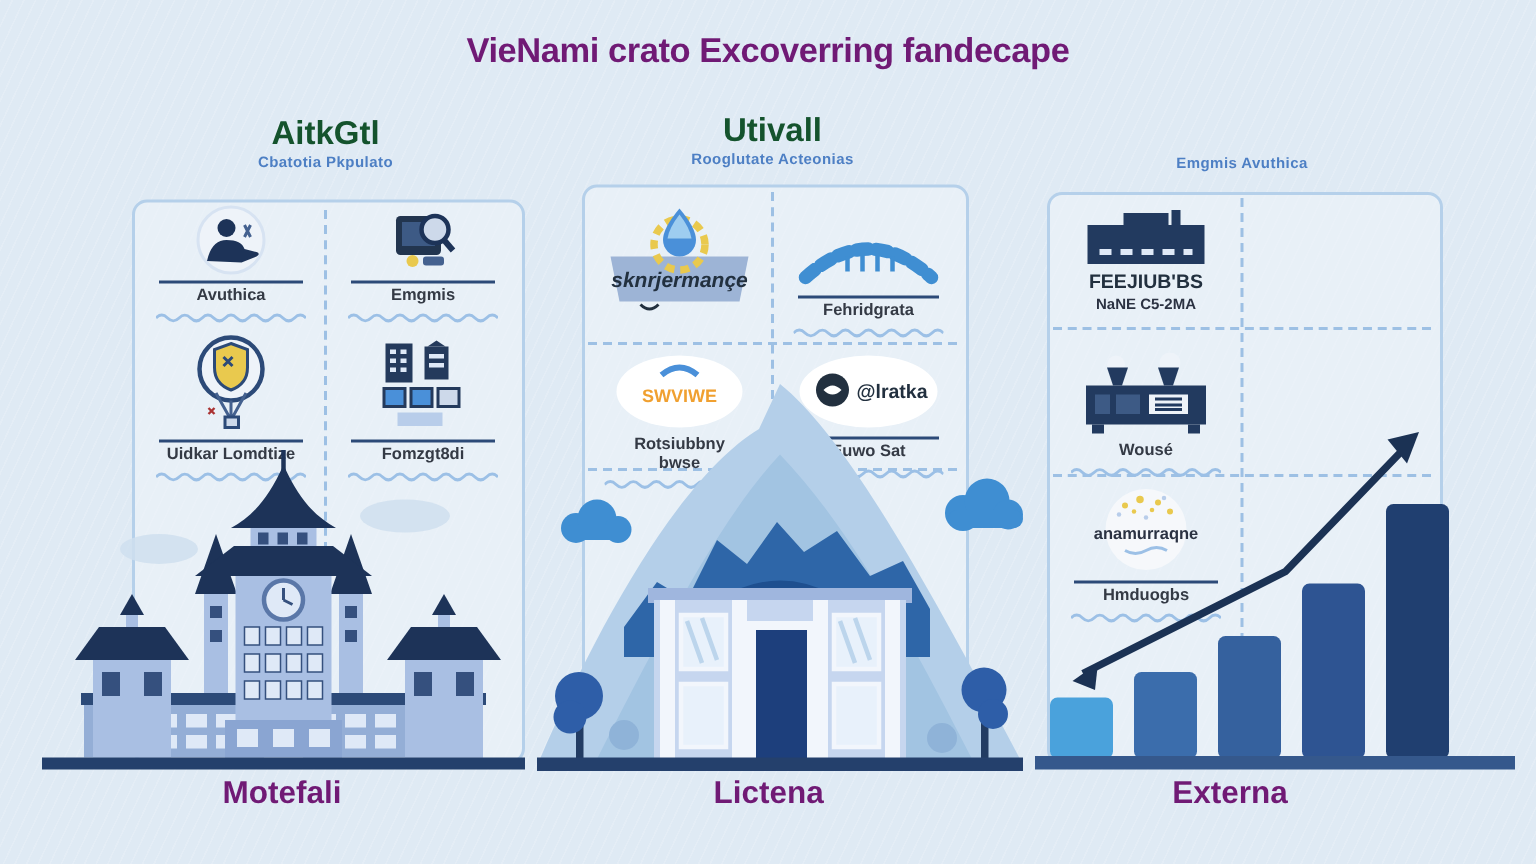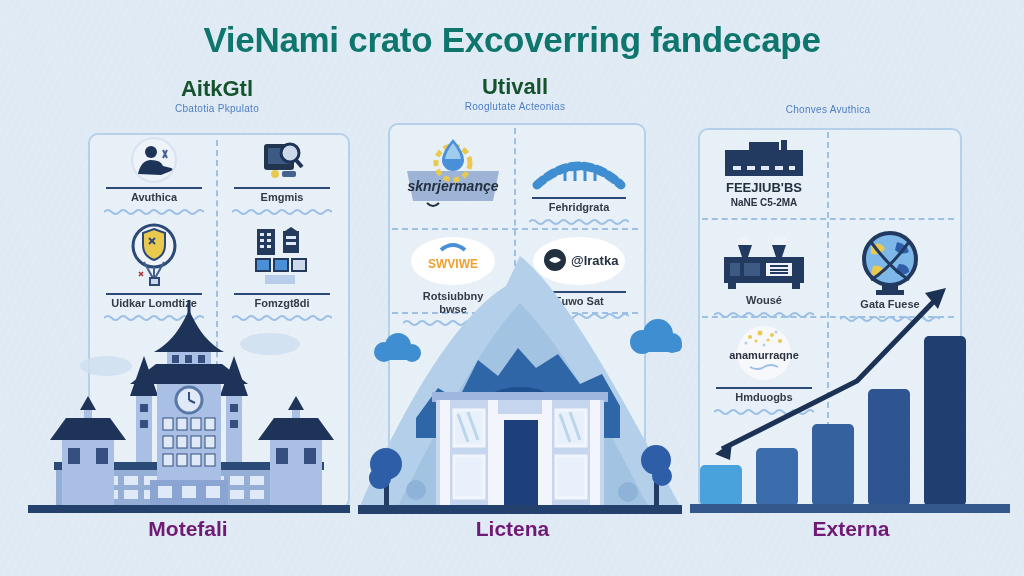--- a/index.html
+++ b/index.html
@@ -3,23 +3,23 @@
 <meta charset="utf-8">
 <style>
   html,body{margin:0;padding:0}
   body{font-family:"Liberation Sans",sans-serif;background:#c9d6e2}
   .stage{position:relative;width:1024px;height:576px;overflow:hidden;
          background:#dfeaf4;margin:0 auto}
   .stage::before{content:"";position:absolute;inset:0;
     background:repeating-linear-gradient(115deg,rgba(255,255,255,.45) 0 1px,transparent 1px 7px);
     opacity:.35;pointer-events:none}
   .title{position:absolute;left:0;top:20px;width:1024px;text-align:center;
-         font-size:35px;font-weight:800;color:#0f766e;letter-spacing:-.3px}
+         font-size:23px;font-weight:800;color:#701a75;letter-spacing:-.3px}
   .col-header{position:absolute;text-align:center;font-weight:800;color:#14532d;font-size:22px}
-  .col-sub{position:absolute;text-align:center;font-weight:400;color:#4d7fc4;font-size:10px;letter-spacing:.3px}
+  .col-sub{position:absolute;text-align:center;font-weight:700;color:#4d7fc4;font-size:10px;letter-spacing:.3px}
   .panel{position:absolute;border:2px solid #b5d0ea;border-radius:10px;
          background:rgba(238,244,250,.55);z-index:1}
   .vdash{position:absolute;width:0;border-left:2px dashed #9dc0e4;z-index:1}
   .hdash{position:absolute;height:0;border-top:2px dashed #9dc0e4;z-index:1}
   .card{position:absolute;text-align:center;z-index:2}
   .icon-wrap{display:flex;align-items:center;justify-content:center}
   .rule{height:2px;background:#2c4a78;margin:3px 12px 2px}
   .card-label{font-size:11px;font-weight:700;color:#343a45;line-height:1.15}
   .wave{display:block;margin:3px auto 0;stroke:#9cc0e6;fill:none;stroke-width:2}
   .footer-label{position:absolute;text-align:center;font-size:21px;font-weight:800;
@@ -38,21 +38,21 @@
 <div class="stage">
 
   <div class="title">VieNami crato Excoverring fandecape</div>
 
   <div class="col-header" style="left:88px;top:76px;width:258px">AitkGtl</div>
   <div class="col-sub" style="left:88px;top:103px;width:258px">Cbatotia Pkpulato</div>
 
   <div class="col-header" style="left:388px;top:74px;width:254px">Utivall</div>
   <div class="col-sub" style="left:388px;top:101px;width:254px">Rooglutate Acteonias</div>
 
-  <div class="col-sub" style="left:698px;top:104px;width:260px">Chonves Avuthica</div>
+  <div class="col-sub" style="left:698px;top:104px;width:260px">Emgmis Avuthica</div>
 
   <div class="panel" style="left:88px;top:133px;width:258px;height:372px"></div>
   <div class="panel" style="left:388px;top:123px;width:254px;height:384px"></div>
   <div class="panel" style="left:698px;top:128px;width:260px;height:378px"></div>
 
   <div class="vdash" style="left:216px;top:140px;height:358px"></div>
   <div class="vdash" style="left:514px;top:128px;height:260px"></div>
   <div class="vdash" style="left:827px;top:132px;height:326px"></div>
   <div class="hdash" style="left:392px;top:228px;width:246px"></div>
   <div class="hdash" style="left:392px;top:312px;width:246px"></div>
@@ -247,38 +247,20 @@
         <rect x="14" y="48" width="8" height="6" fill="#223a5f"></rect>
           <rect x="78" y="48" width="8" height="6" fill="#223a5f"></rect>
       </svg>
     </div>
     <div class="card-label">Wousé</div>
     <svg class="wave" width="100" height="10" viewBox="0 0 104 10">
         <use href="#wavepath"></use>
       </svg>
   </div>
 
-  <div class="card" style="left:830px;top:228px;width:120px">
-    <div class="icon-wrap" style="height:70px">
-      <svg width="78" height="70" viewBox="0 0 78 70">
-        <circle cx="39" cy="31" r="26" fill="#7db8e8" stroke="#223a5f" stroke-width="4"></circle>
-        <path d="M20,18 q8,-6 14,2 q-4,8 -14,6 z" fill="#e9c94e"></path>
-        <path d="M46,14 q10,2 12,10 q-8,4 -14,-2 z" fill="#2e5ea8"></path>
-        <path d="M22,38 q8,-2 12,6 q-6,6 -14,2 z" fill="#e9c94e"></path>
-        <path d="M48,36 q10,0 10,8 q-8,6 -14,0 z" fill="#2e5ea8"></path>
-        <path d="M20,14 Q39,40 58,52 M58,14 Q39,40 20,52" stroke="#223a5f" stroke-width="3" fill="none"></path>
-        <rect x="31" y="57" width="16" height="5" fill="#223a5f"></rect>
-        <rect x="25" y="62" width="28" height="5" fill="#223a5f"></rect>
-      </svg>
-    </div>
-    <div class="card-label">Gata Fuese</div>
-    <svg class="wave" width="100" height="10" viewBox="0 0 104 10">
-        <use href="#wavepath"></use>
-      </svg>
-  </div>
 
   <div class="card" style="left:704px;top:322px;width:120px">
     <div class="icon-wrap" style="height:62px">
       <svg width="88" height="60" viewBox="0 0 88 60">
         <circle cx="44" cy="30" r="27" fill="#f6f8fb"></circle>
         <g fill="#e9c94e">
           <circle cx="30" cy="14" r="2"></circle>
             <circle cx="40" cy="10" r="2.5"></circle>
             <circle cx="52" cy="12" r="2"></circle>
           <circle cx="60" cy="18" r="2"></circle>
@@ -469,15 +451,15 @@
         <rect x="236" y="58" width="42" height="170" rx="5" fill="#203f70"></rect>
       </g>
     <rect x="2" y="226" width="320" height="9" fill="#35588c"></rect>
     <path d="M34,171 L169,103 L252,17" stroke="#1b3254" stroke-width="5" fill="none"></path>
     <polygon points="258,10 237,15 250,31" fill="#1b3254"></polygon>
     <polygon points="27,176 44,164 42,182" fill="#1b3254"></polygon>
   </svg>
 
   <div class="footer-label" style="left:58px;top:517px;width:260px">Motefali</div>
   <div class="footer-label" style="left:390px;top:517px;width:245px">Lictena</div>
-  <div class="footer-label" style="left:721px;top:517px;width:260px">Externa</div>
+  <div class="footer-label" style="left:690px;top:517px;width:260px">Externa</div>
 
 </div>
 
 </body></html>

